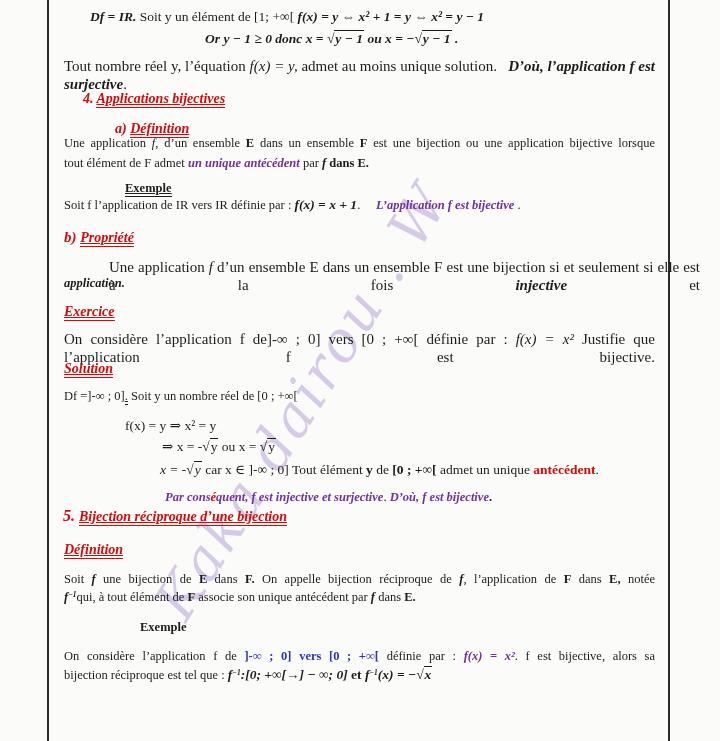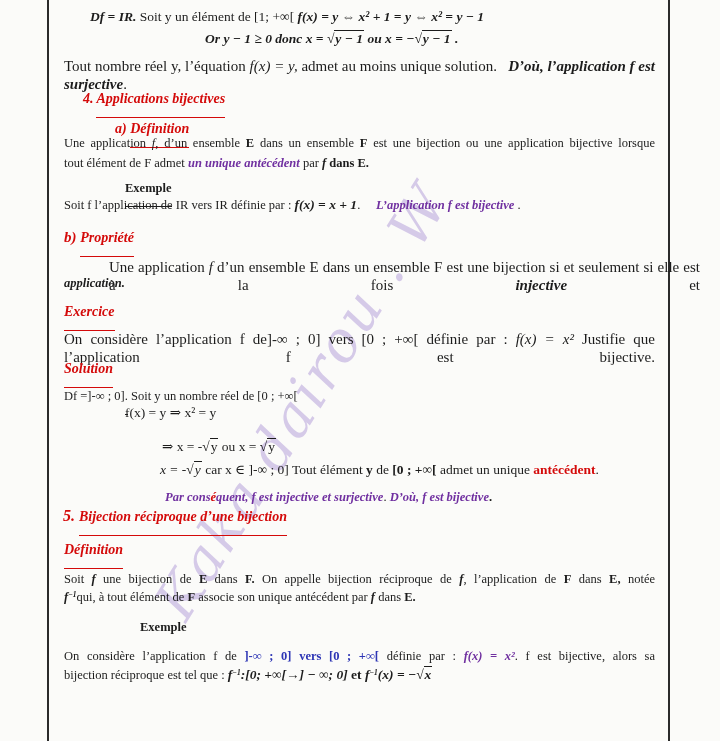--- a/index.html
+++ b/index.html
@@ -16,21 +16,21 @@
   .just{white-space:normal;text-align:justify;text-align-last:justify;text-justify:inter-word;}
   .sm{font-size:15px;}
   .h{font-size:14px;}
   .math{font-size:13.5px;}
   .b{font-weight:700;}
   .i{font-style:italic;}
   .bi{font-weight:700;font-style:italic;}
   .red{color:var(--red,#d40a0a);}
   .purple{color:var(--purple,#7030a0);}
   .blue{color:var(--blue,#2d35b5);}
-  .ul{border-bottom:1.5px solid currentColor;padding-bottom:11px;}
+  .ul{border-bottom:1.5px solid currentColor;padding-bottom:1px;text-decoration:underline;}
   .over{border-top:1.2px solid currentColor;padding:0 1px;}
   .sup{font-size:7.5px;vertical-align:4px;letter-spacing:0;}
   .big{font-size:15px;}
   .big2{font-size:16px;}
   .watermark{
     position:absolute;left:142px;top:596px;
     transform:rotate(-58deg);transform-origin:0 0;
     font-family:"DejaVu Serif",serif;font-style:italic;
     font-size:56px;letter-spacing:3px;white-space:nowrap;
     color:var(--wm,#8e6ec8);opacity:0.34;pointer-events:none;
@@ -53,21 +53,21 @@
       <div class="line" style="left: 64px; top: 156px;"><span class="">tout élément  de F admet </span><span class="bi purple">un unique antécédent</span><span class=""> par </span><span class="bi">f</span><span class="b"> dans E.</span></div>
       <div class="line" style="left: 125px; top: 181px;"><span class="b ul">Exemple</span></div>
       <div class="line" style="left: 64px; top: 197px;"><span class="">Soit f l’application  de IR vers IR définie  par : </span><span class="bi math">f(x) = x + 1</span><span class="">.&nbsp;&nbsp;&nbsp;&nbsp; </span><span class="bi purple">L’application f est bijective</span><span class=""> .</span></div>
       <div class="line h" style="left: 64px; top: 228px;"><span class="bi red big">b) </span><span class="bi red ul">Propriété</span></div>
       <div class="line just sm" style="left: 64px; top: 258px; width: 591px; margin-left: 45px;"><span class="">Une application </span><span class="i">f</span><span class=""> d’un ensemble E dans un ensemble F est une bijection  si et seulement si elle  est à la fois </span><span class="bi">injective</span><span class=""> et</span></div>
       <div class="line" style="left: 64px; top: 276px;"><span class="bi">application.</span></div>
       <div class="line h" style="left: 64px; top: 303px;"><span class="bi red ul">Exercice</span></div>
       <div class="line just sm" style="left: 64px; top: 330px; width: 591px;"><span class="">On considère l’application  f de]-∞ ; 0] vers [0 ; +∞[ définie par : </span><span class="i">f(x) = x²</span><span class=""> Justifie  que  l’application  f est bijective.</span></div>
       <div class="line h" style="left: 64px; top: 360px;"><span class="bi red ul">Solution</span></div>
       <div class="line" style="left: 64px; top: 389px;"><span class="">Df =]-∞ ; 0]</span><span class="ul">.</span><span class=""> Soit y un nombre  réel de [0 ; +∞[</span></div>
-      <div class="line math" style="left: 125px; top: 405px;"><span class="">f(x)  = y ⇒ x² = y</span></div>
+      <div class="line math" style="left: 125px; top: 418px;"><span class="">f(x)  = y ⇒ x² = y</span></div>
       <div class="line math" style="left: 162px; top: 439px;"><span class="">⇒  x = -</span><span class="">√</span><span class="over">y</span><span class="">  ou  x = </span><span class="">√</span><span class="over">y</span></div>
       <div class="line math" style="left: 160px; top: 462px;"><span class="i">x = -</span><span class="">√</span><span class="i over">y</span><span class=""> car x ∈ ]-∞ ; 0] Tout élément  </span><span class="b">y</span><span class=""> de </span><span class="b">[0 ; +∞[</span><span class=""> admet un unique  </span><span class="b red">antécédent</span><span class="">.</span></div>
       <div class="line" style="left: 165px; top: 490px;"><span class="bi purple">Par cons</span><span class="bi red">é</span><span class="bi purple">quent</span><span class="bi purple">, f est injective et surjective</span><span class="">. </span><span class="bi purple">D’où, f est bijective</span><span class="b">.</span></div>
       <div class="line h" style="left: 63px; top: 506px;"><span class="bi red big2">5. </span><span class="bi red ul">Bijection réciproque d’une bijection</span></div>
       <div class="line h" style="left: 64px; top: 541px;"><span class="bi red ul">Définition</span></div>
       <div class="line just" style="left: 64px; top: 572px; width: 591px;"><span class="">Soit </span><span class="bi">f</span><span class="">  une  bijection  de </span><span class="b">E</span><span class=""> dans </span><span class="b">F.</span><span class=""> On appelle  bijection  réciproque  de </span><span class="bi">f</span><span class="">, l’application  de </span><span class="b">F</span><span class=""> dans </span><span class="b">E,</span><span class=""> notée</span></div>
       <div class="line" style="left: 64px; top: 590px;"><span class="bi">f</span><span class="bi sup">−1</span><span class="">qui, à tout élément  de </span><span class="b">F</span><span class=""> associe  son unique  antécédent  par </span><span class="bi">f</span><span class=""> dans </span><span class="b">E.</span></div>
       <div class="line" style="left: 140px; top: 620px;"><span class="b">Exemple</span></div>
       <div class="line just" style="left: 64px; top: 649px; width: 591px;"><span class="">On considère  l’application  f de </span><span class="b blue">]-∞ ; 0] vers [0 ; +∞[</span><span class=""> définie  par : </span><span class="bi purple">f(x) = x²</span><span class="">. f est bijective,  alors sa</span></div>
       <div class="line" style="left: 64px; top: 667px;"><span class="">bijection  réciproque  est tel  que : </span><span class="bi math">f</span><span class="bi sup">−1</span><span class="bi math">:[0; +∞[→] − ∞; 0] </span><span class="b math">et </span><span class="bi math">f</span><span class="bi sup">−1</span><span class="bi math">(x) = −</span><span class="bi math">√</span><span class="bi math over">x</span></div>

